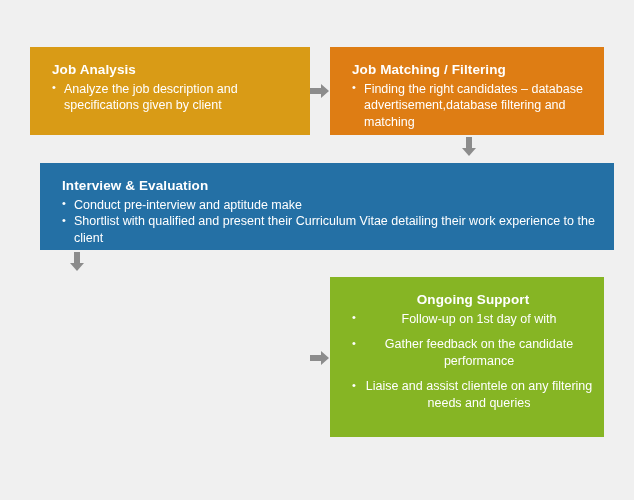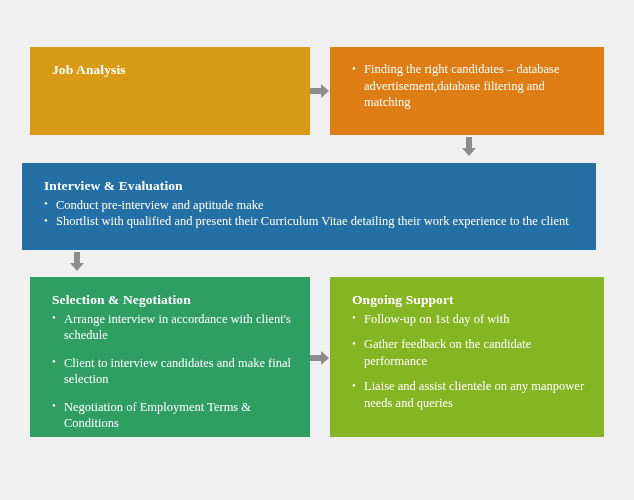--- a/index.html
+++ b/index.html
@@ -10,21 +10,20 @@
     width: 634px;
     height: 500px;
     background: #f0f0f0;
     font-family: "Liberation Sans", sans-serif;
     overflow: hidden;
   }
   .canvas {
     position: relative;
     width: 634px;
     height: 500px;
-    font-family: Liberation Serif, serif;
   }
   .box {
     position: absolute;
     box-sizing: border-box;
     color: #ffffff;
     padding: 14px 10px 10px 22px;
   }
   .box-title {
     font-size: 13.5px;
     font-weight: bold;
@@ -61,21 +60,21 @@
   .bullets.spaced-sm li {
     margin-bottom: 9px;
   }
   .bullets.spaced-sm li:last-child {
     margin-bottom: 0;
   }
 
   
   #box-job-analysis      { left: 30px;  top: 47px;  width: 280px; height: 88px; }
   #box-job-matching      { left: 330px; top: 47px;  width: 274px; height: 88px; }
-  #box-interview         { left: 22px;  top: 163px; width: 574px; height: 87px; }
+  #box-interview         { left: 40px;  top: 163px; width: 574px; height: 87px; }
   #box-selection         { left: 30px;  top: 277px; width: 280px; height: 160px; }
   #box-ongoing           { left: 330px; top: 277px; width: 274px; height: 160px; }
 
   
   .arrow {
     position: absolute;
     line-height: 0;
   }
   .arrow svg { display: block; }
   #arrow-analysis-to-matching { left: 310px; top: 83px; }
@@ -83,29 +82,33 @@
   #arrow-interview-to-selection { left: 69px;  top: 252px; }
   #arrow-selection-to-ongoing { left: 310px; top: 350px; }
 </style>
 </head>
 <body style="background: rgb(240, 240, 240);">
 
 <div class="canvas">
 
   <div class="box" id="box-job-analysis" style="background: rgb(217, 155, 22);">
     <div class="box-title">Job Analysis</div>
+    <ul class="bullets">
+      <li>Analyze the job description and specifications given by client</li>
+    </ul>
   </div>
 
   <div class="arrow" id="arrow-analysis-to-matching">
     <svg width="20" height="16" viewBox="0 0 20 16" aria-hidden="true">
       <path d="M0 5 L11 5 L11 1 L19 8 L11 15 L11 11 L0 11 Z" fill="#8c8c8c"></path>
     </svg>
   </div>
 
   <div class="box" id="box-job-matching" style="background: rgb(222, 125, 20);">
+    <div class="box-title">Job Matching / Filtering</div>
     <ul class="bullets">
       <li>Finding the right candidates – database advertisement,database filtering and matching</li>
     </ul>
   </div>
 
   <div class="arrow" id="arrow-matching-to-interview">
     <svg width="16" height="20" viewBox="0 0 16 20" aria-hidden="true">
       <path d="M5 0 L11 0 L11 11 L15 11 L8 19 L1 11 L5 11 Z" fill="#8c8c8c"></path>
     </svg>
   </div>
@@ -117,37 +120,29 @@
       <li>Shortlist with qualified and present their Curriculum Vitae detailing their work experience to the client</li>
     </ul>
   </div>
 
   <div class="arrow" id="arrow-interview-to-selection">
     <svg width="16" height="20" viewBox="0 0 16 20" aria-hidden="true">
       <path d="M5 0 L11 0 L11 11 L15 11 L8 19 L1 11 L5 11 Z" fill="#8c8c8c"></path>
     </svg>
   </div>
 
-  <div class="box" id="box-selection" style="background: rgb(46, 158, 99);">
-    <div class="box-title">Selection &amp; Negotiation</div>
-    <ul class="bullets spaced">
-      <li>Arrange interview in accordance with client's schedule</li>
-      <li>Client to interview candidates and make  final selection</li>
-      <li>Negotiation of Employment Terms &amp; Conditions</li>
-    </ul>
-  </div>
 
   <div class="arrow" id="arrow-selection-to-ongoing">
     <svg width="20" height="16" viewBox="0 0 20 16" aria-hidden="true">
       <path d="M0 5 L11 5 L11 1 L19 8 L11 15 L11 11 L0 11 Z" fill="#8c8c8c"></path>
     </svg>
   </div>
 
-  <div class="box" id="box-ongoing" style="background: rgb(134, 181, 36);">
+  <div class="box" id="box-ongoing" style="background: rgb(134, 181, 36); text-align: center;">
     <div class="box-title">Ongoing Support</div>
     <ul class="bullets spaced-sm">
       <li>Follow-up on 1st day of with</li>
       <li>Gather feedback on the candidate performance</li>
-      <li>Liaise and assist clientele on any manpower needs and queries</li>
+      <li>Liaise and assist clientele on any filtering needs and queries</li>
     </ul>
   </div>
 
 </div>
 
 </body></html>

